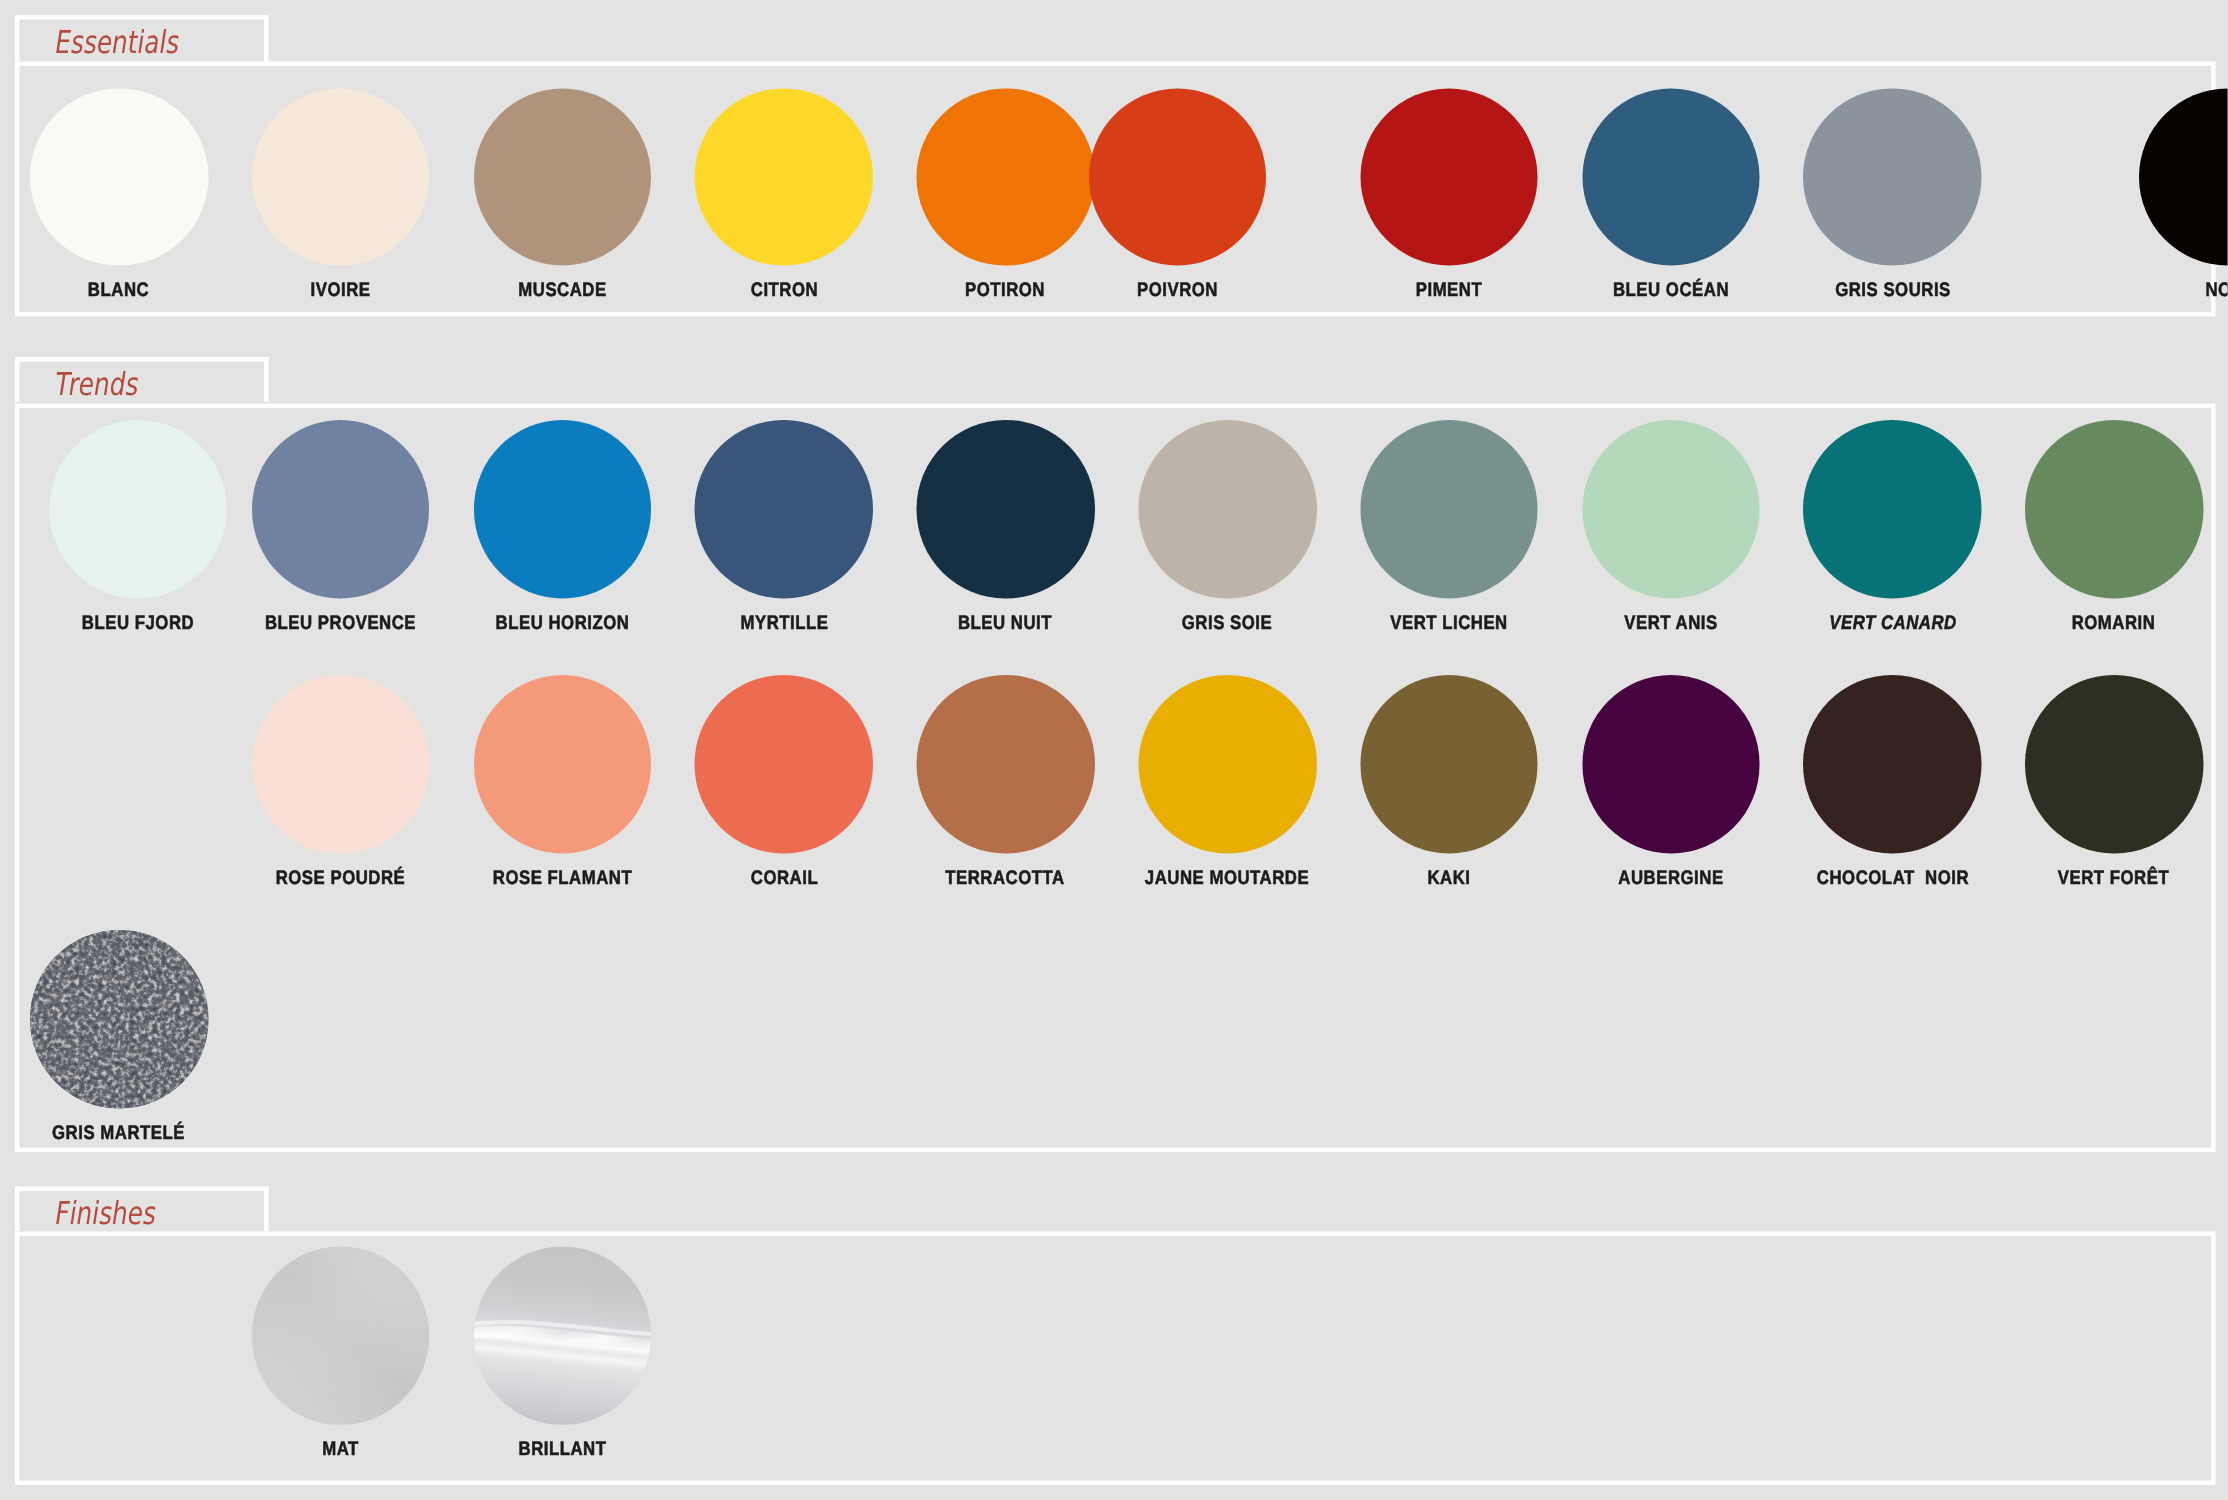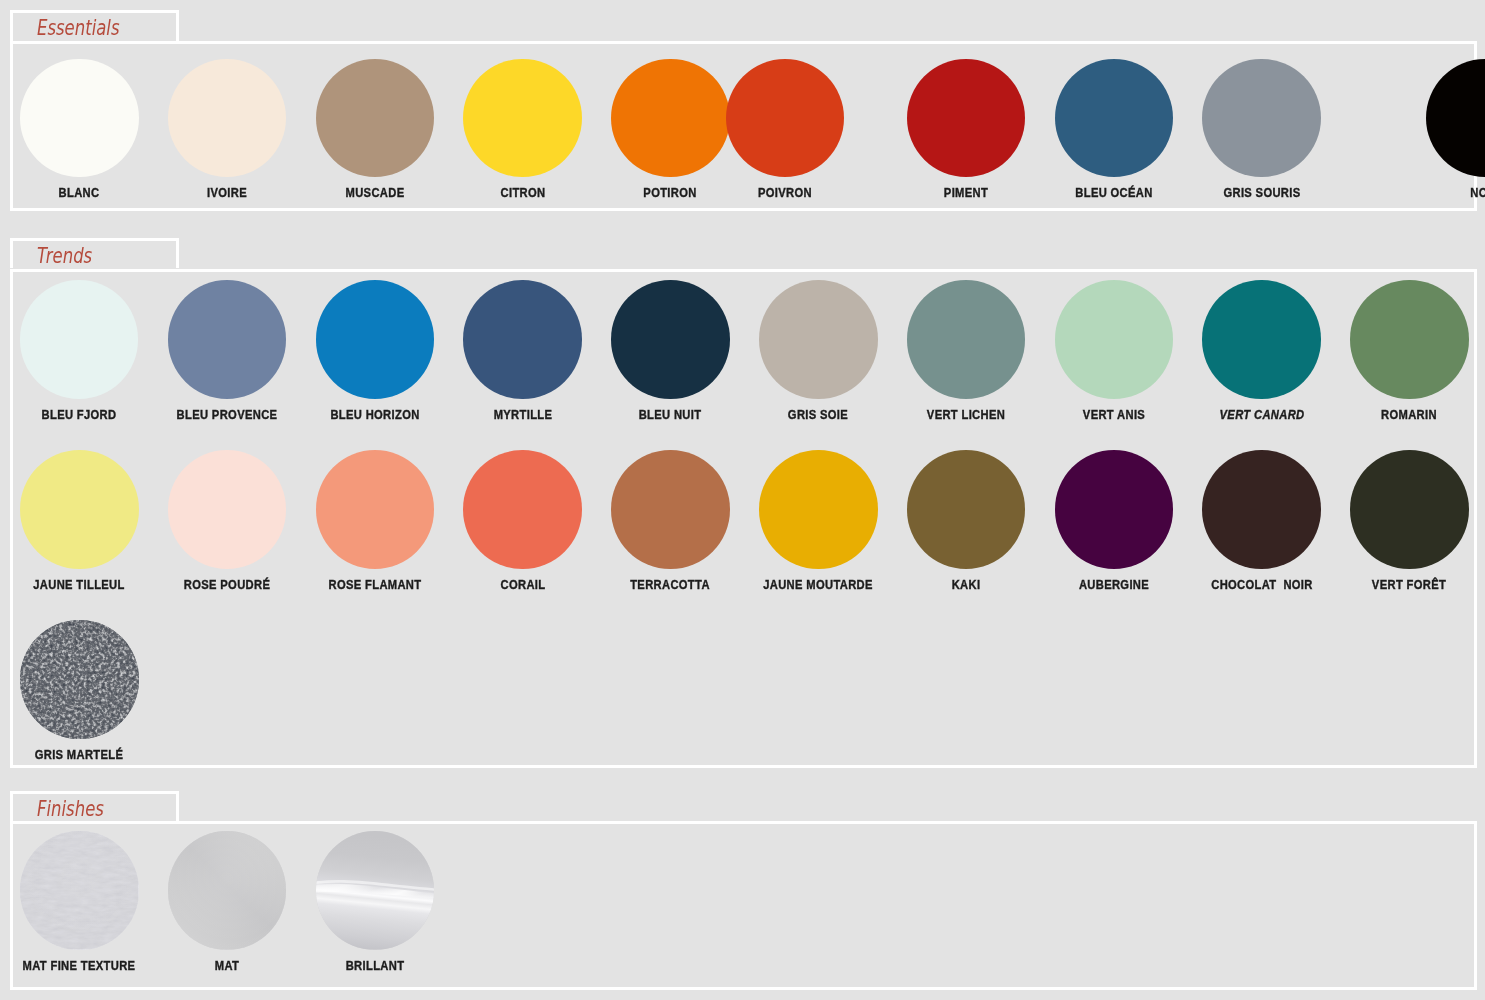--- a/index.html
+++ b/index.html
@@ -137,21 +137,21 @@
       <div class="disc" style="background: rgb(139, 147, 156);"></div>
       <div class="cap" style="top: 127.5px;">GRIS SOURIS</div>
     </div>
     <div class="sw" style="left: 1411px; top: 58.8px; height: 148.5px;">
       <div class="disc" style="background: rgb(5, 2, 0);"></div>
       <div class="cap" style="top: 127.5px;">NOIR</div>
     </div>
     <div class="panel-body" style="left: 9.5px; top: 268.5px; width: 1467px; height: 499px;"></div>
     <div class="tab" style="left: 9.5px; top: 237.6px; width: 169.8px; height: 30.9px;"></div>
     <div class="tab-label" style="left: 37px; top: 240.5px; height: 30.9px; line-height: 30.9px;">Trends</div>
-    <div class="sw" style="left: 5px; top: 280.3px; height: 148.5px;">
+    <div class="sw" style="left: 18px; top: 280.3px; height: 148.5px;">
       <div class="disc" style="background: rgb(231, 243, 241);"></div>
       <div class="cap" style="top: 127.5px;">BLEU FJORD</div>
     </div>
     <div class="sw" style="left: 153.05px; top: 280.3px; height: 148.5px;">
       <div class="disc" style="background: rgb(111, 130, 162);"></div>
       <div class="cap" style="top: 127.5px;">BLEU PROVENCE</div>
     </div>
     <div class="sw" style="left: 300.85px; top: 280.3px; height: 148.5px;">
       <div class="disc" style="background: rgb(11, 124, 190);"></div>
       <div class="cap" style="top: 127.5px;">BLEU HORIZON</div>
@@ -176,24 +176,20 @@
       <div class="disc" style="background: rgb(180, 216, 187);"></div>
       <div class="cap" style="top: 127.5px;">VERT ANIS</div>
     </div>
     <div class="sw" style="left: 1187.65px; top: 280.3px; height: 148.5px; font-style: italic;">
       <div class="disc" style="background: rgb(7, 114, 119);"></div>
       <div class="cap" style="top: 127.5px;">VERT CANARD</div>
     </div>
     <div class="sw" style="left: 1335.45px; top: 280.3px; height: 148.5px;">
       <div class="disc" style="background: rgb(103, 137, 95);"></div>
       <div class="cap" style="top: 127.5px;">ROMARIN</div>
-    </div>
-    <div class="sw" style="left: 5.25px; top: 450px; height: 148.5px;">
-      <div class="disc" style="background: rgb(240, 234, 133);"></div>
-      <div class="cap" style="top: 127.5px;">JAUNE TILLEUL</div>
     </div>
     <div class="sw" style="left: 153.05px; top: 450px; height: 148.5px;">
       <div class="disc" style="background: rgb(251, 224, 215);"></div>
       <div class="cap" style="top: 127.5px;">ROSE POUDRÉ</div>
     </div>
     <div class="sw" style="left: 300.85px; top: 450px; height: 148.5px;">
       <div class="disc" style="background: rgb(244, 153, 122);"></div>
       <div class="cap" style="top: 127.5px;">ROSE FLAMANT</div>
     </div>
     <div class="sw" style="left: 448.65px; top: 450px; height: 148.5px;">
@@ -228,30 +224,20 @@
       <div class="disc" style="background: rgb(107, 112, 117);">
         <svg class="tex" viewBox="0 0 118 118" preserveAspectRatio="none">
           <rect x="-6" y="-6" width="130" height="130" filter="url(#fx-hammer)"></rect>
         </svg>
       </div>
       <div class="cap" style="top: 127.5px;">GRIS MARTELÉ</div>
     </div>
     <div class="panel-body" style="left: 9.5px; top: 821.4px; width: 1467px; height: 169.1px;"></div>
     <div class="tab" style="left: 9.5px; top: 790.6px; width: 169.8px; height: 30.8px;"></div>
     <div class="tab-label" style="left: 37px; top: 793.5px; height: 30.8px; line-height: 30.8px;">Finishes</div>
-    <div class="sw" style="left: 5.25px; top: 831px; height: 148.5px;">
-      <div class="disc" style="background: rgb(216, 216, 221);">
-        <svg class="tex" viewBox="0 0 118 118" preserveAspectRatio="none">
-          <rect x="-6" y="-6" width="130" height="130" filter="url(#fx-fine)"></rect>
-          <rect x="0" y="0" width="118" height="118" fill="#8a8a96" opacity="0.24"></rect>
-          <ellipse cx="59" cy="59" rx="62" ry="62" fill="url(#gr-fine-v)"></ellipse>
-        </svg>
-      </div>
-      <div class="cap" style="top: 127.5px;">MAT FINE TEXTURE</div>
-    </div>
     <div class="sw" style="left: 153.05px; top: 831px; height: 148.5px;">
       <div class="disc" style="background: rgb(214, 214, 216);">
         <svg class="tex" viewBox="0 0 118 118" preserveAspectRatio="none">
           <rect x="0" y="0" width="118" height="118" fill="url(#gr-matte)"></rect>
           <ellipse cx="59" cy="59" rx="60" ry="60" fill="url(#gr-matte-v)"></ellipse>
         </svg>
       </div>
       <div class="cap" style="top: 127.5px;">MAT</div>
     </div>
     <div class="sw" style="left: 300.85px; top: 831px; height: 148.5px;">

